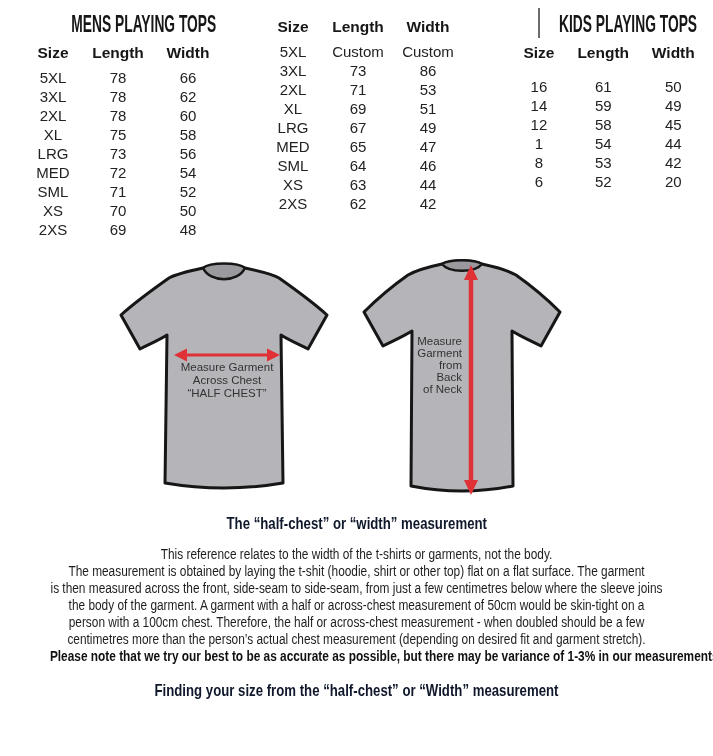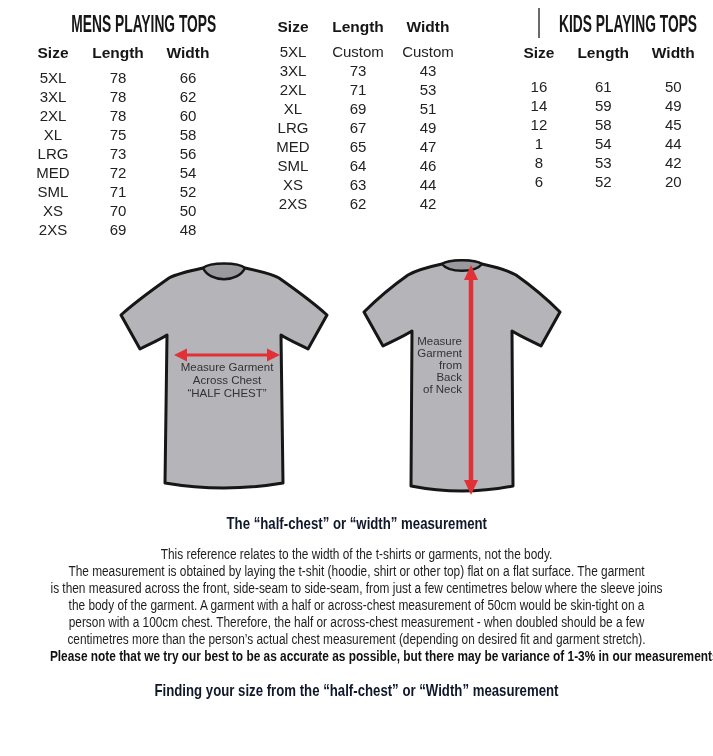--- a/index.html
+++ b/index.html
@@ -89,21 +89,21 @@
       <span>Size</span>
       <span>Length</span>
       <span>Width</span>
     </div>
     <div class="grid rows">
       <span>5XL</span>
         <span>Custom</span>
         <span>Custom</span>
       <span>3XL</span>
         <span>73</span>
-        <span>43</span>
+        <span>86</span>
       <span>2XL</span>
         <span>71</span>
         <span>53</span>
       <span>XL</span>
         <span>69</span>
         <span>51</span>
       <span>LRG</span>
         <span>67</span>
         <span>49</span>
       <span>MED</span>

